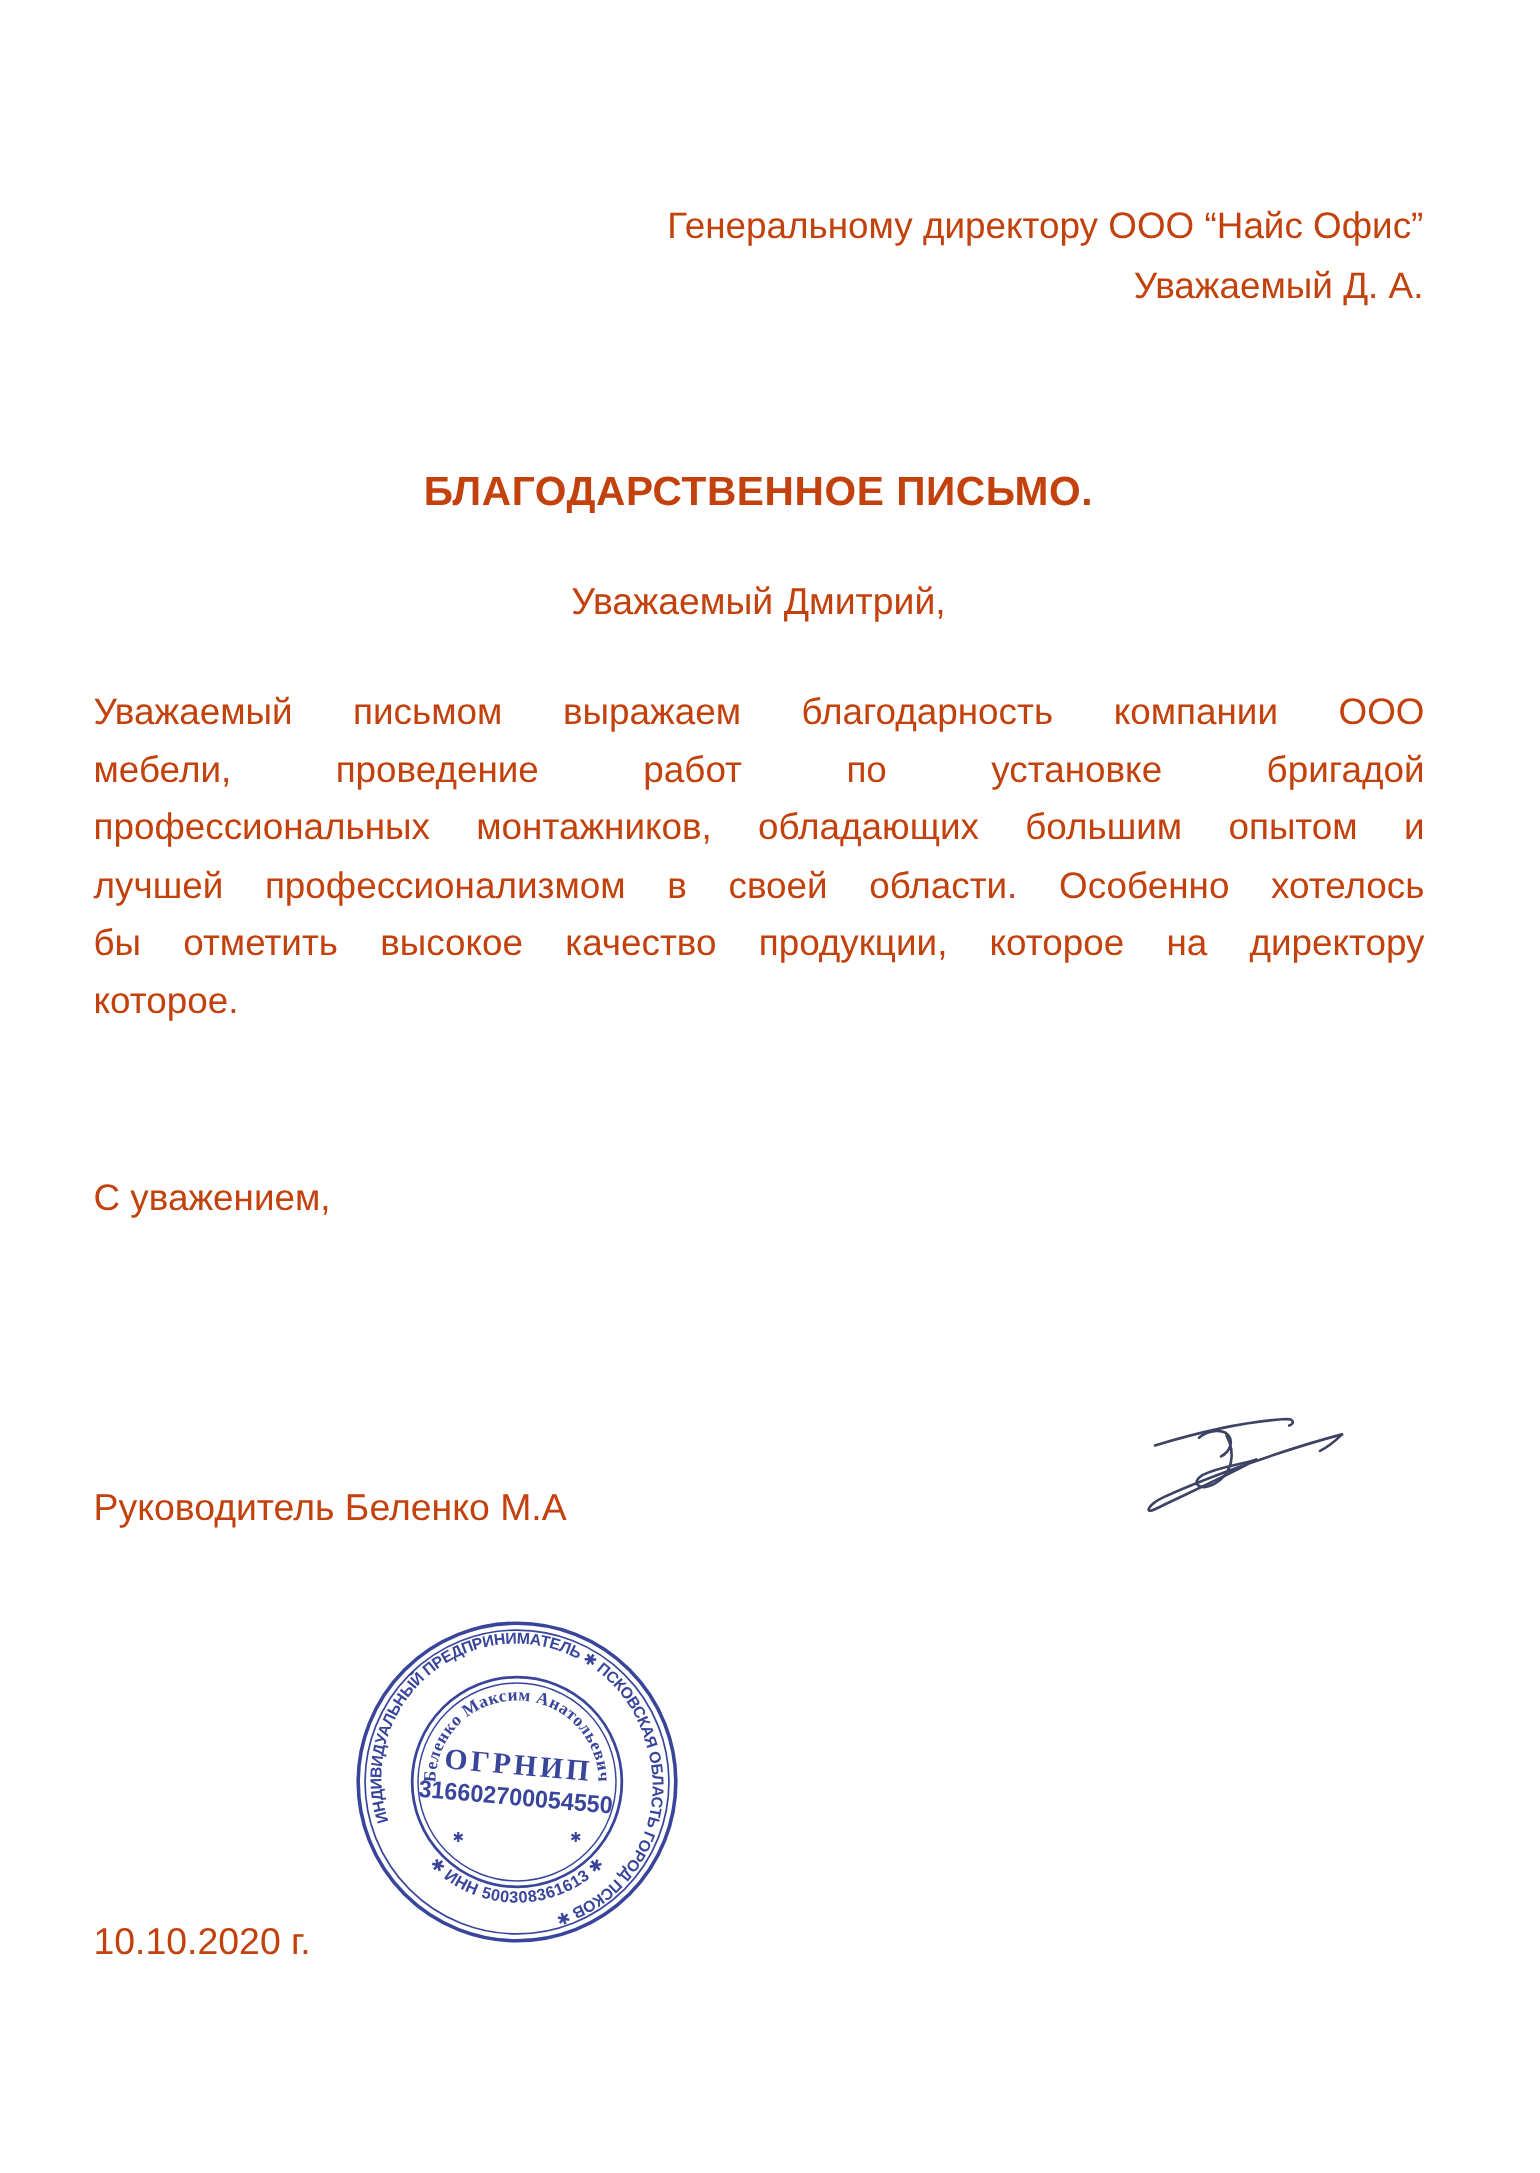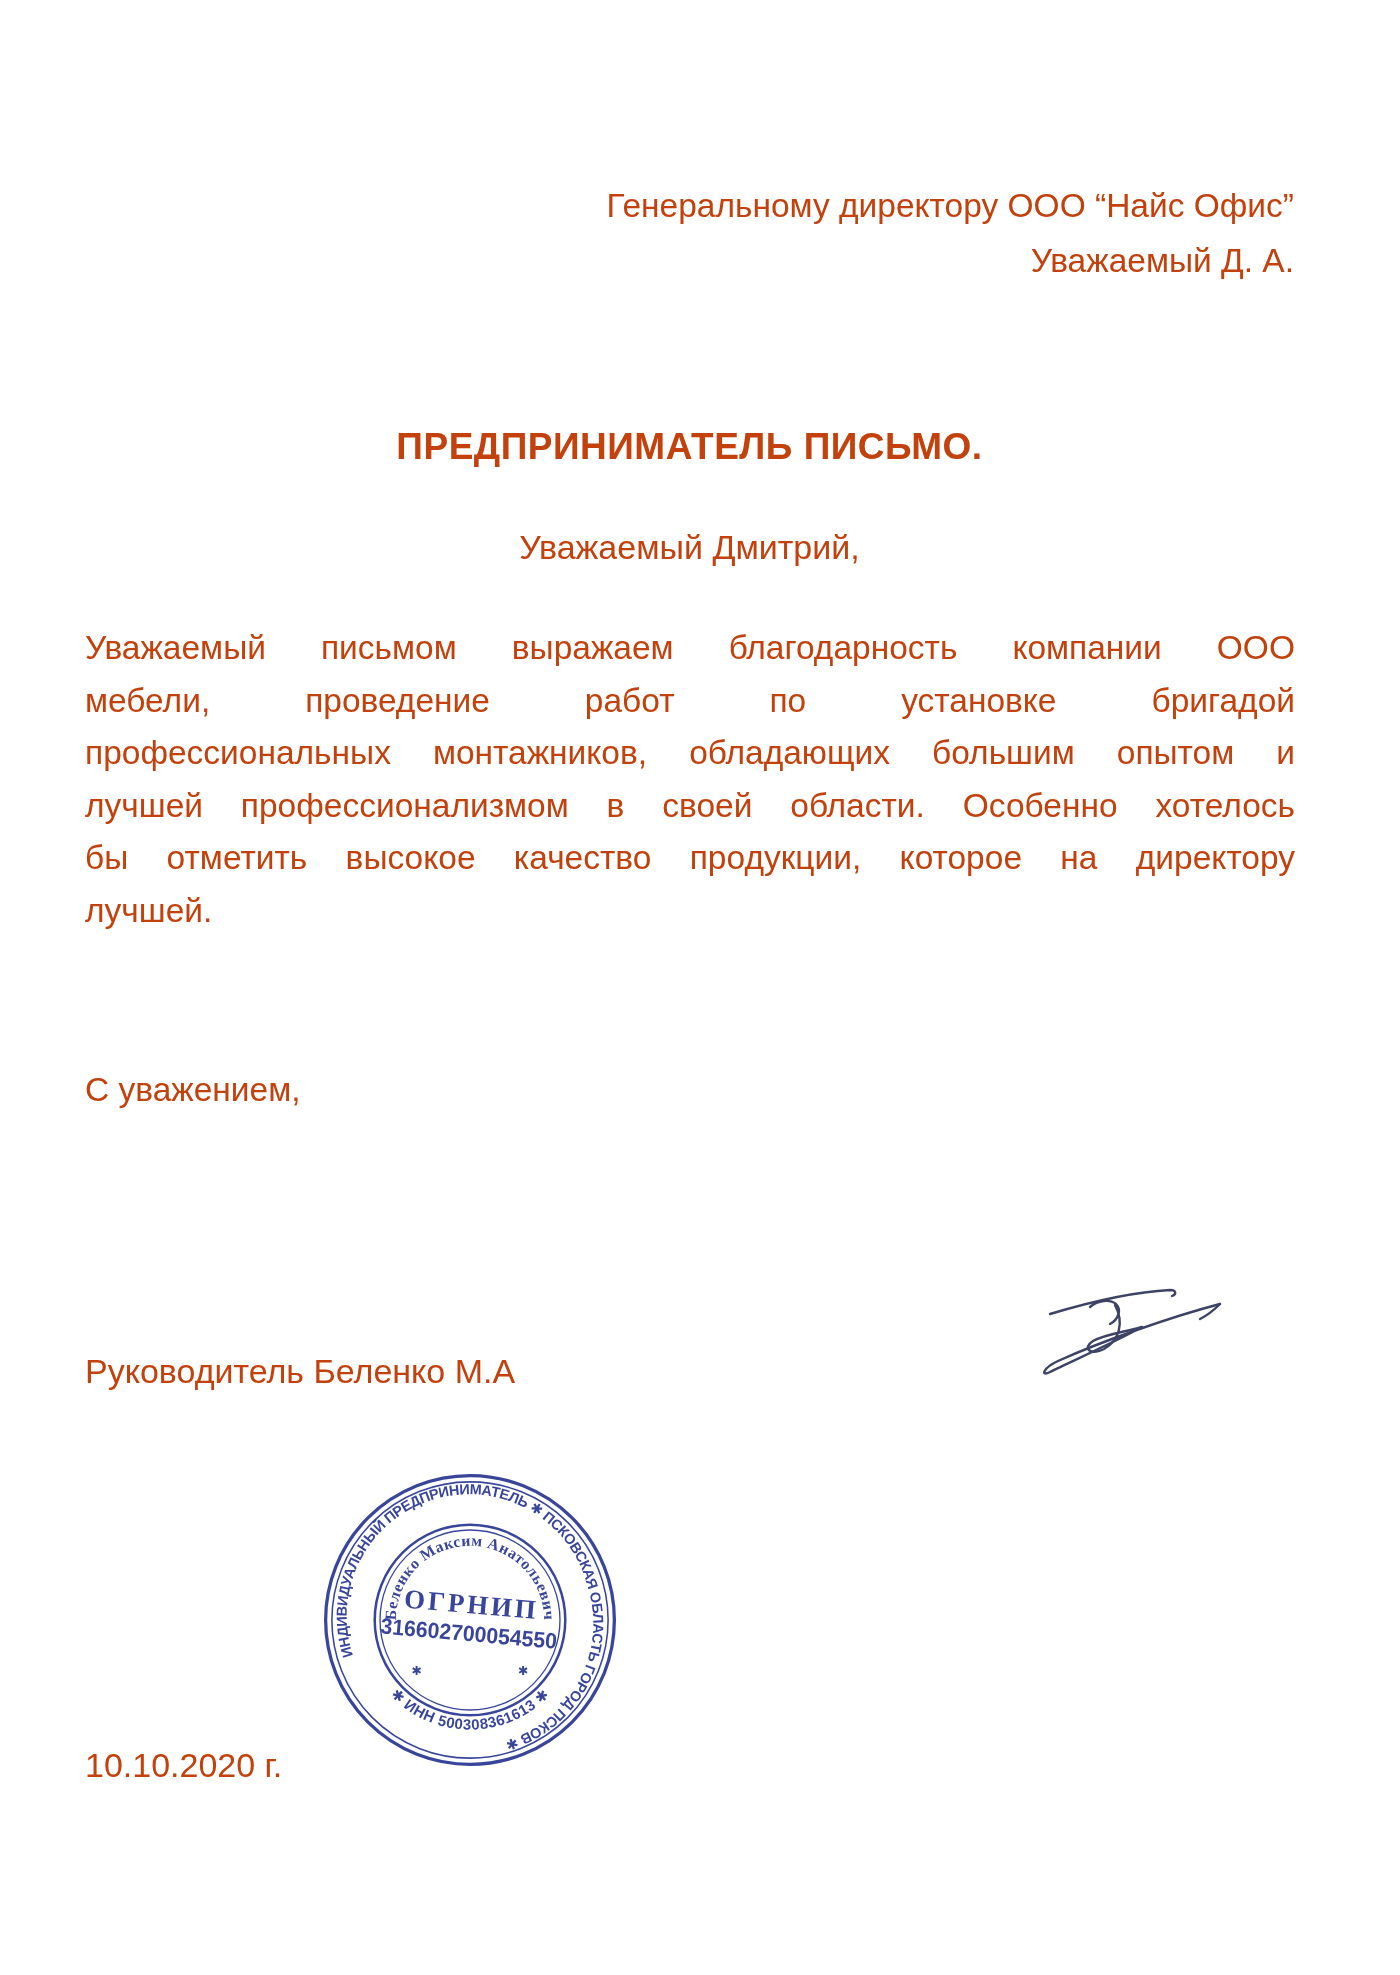--- a/index.html
+++ b/index.html
@@ -109,31 +109,31 @@
 </head>
 <body>
 
 <div class="page">
 
   <div class="recipient">
     <div>Генеральному директору ООО “Найс Офис”</div>
     <div>Уважаемый Д. А.</div>
   </div>
 
-  <div class="title">ПРЕДПРИНИМАТЕЛЬ ПИСЬМО.</div>
+  <div class="title">БЛАГОДАРСТВЕННОЕ ПИСЬМО.</div>
 
   <div class="salutation">Уважаемый Дмитрий,</div>
 
   <div class="body">
       <div class="body-line">Уважаемый письмом выражаем благодарность компании ООО</div>
       <div class="body-line">мебели, проведение работ по установке бригадой</div>
       <div class="body-line">профессиональных монтажников, обладающих большим опытом и</div>
       <div class="body-line">лучшей профессионализмом в своей области. Особенно хотелось</div>
       <div class="body-line">бы отметить высокое качество продукции, которое на директору</div>
-      <div class="body-line">лучшей.</div>
+      <div class="body-line">которое.</div>
     </div>
 
   <div class="closing">
     <div>С уважением,</div>
   </div>
 
   <svg class="signature-svg" viewBox="0 0 215 125" fill="none">
     <g stroke-width="2.4" stroke-linecap="round" fill="none" stroke="#3d4364">
       <path d="M 20,42 C 60,30 100,20 140,18 C 146,18 147,22 142,24"></path>
       <path d="M 60,35 C 68,28 80,27 86,32 C 92,38 88,48 80,52"></path>

